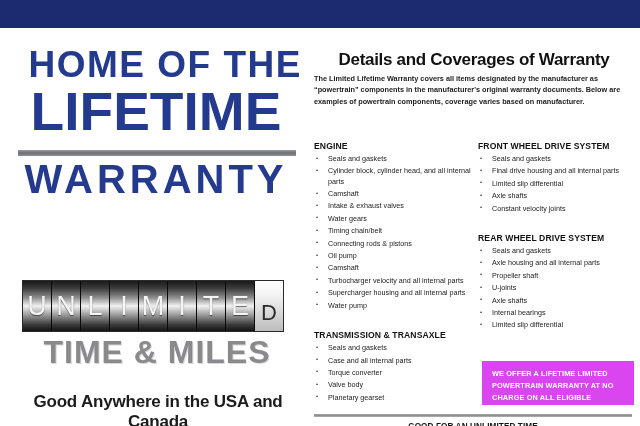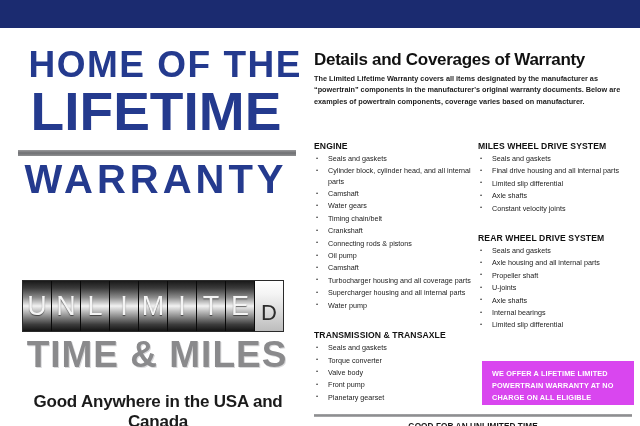--- a/index.html
+++ b/index.html
@@ -78,38 +78,39 @@
   .odo-cell.light span{
     color:#2c2c2c;
     text-shadow:none;
     font-size:22px;
     position:relative;top:7px;
   }
 
   .time-miles{
     position:absolute;left:12px;top:306px;width:290px;
     text-align:center;
-    font-size:37px;font-weight:bold;letter-spacing:1px;
+    font-size:32px;font-weight:bold;letter-spacing:1px;
     color:#8a8a8c;
     text-shadow:1px 1px 0 #d9d9db;
   }
   .good-anywhere{
     position:absolute;left:12px;top:364px;width:292px;
     text-align:center;
     font-size:17px;font-weight:bold;letter-spacing:-0.2px;
     color:#1b1b1b;
   }
 
   
   .right-panel{position:absolute;left:306px;top:28px;width:334px;height:398px;}
 
   .details-title{
     position:absolute;left:8px;top:22px;width:320px;
     font-size:17px;font-weight:bold;letter-spacing:-0.3px;
     color:#111;
+    text-align:center;
   }
   .details-intro{
     position:absolute;left:8px;top:45px;width:318px;
     font-size:7.3px;line-height:1.55;color:#222;font-weight:bold;
   }
 
   .col-left{position:absolute;left:8px;top:113px;width:160px;}
   .col-right{position:absolute;left:172px;top:113px;width:158px;}
 
   .sec-head{
@@ -203,46 +204,46 @@
   <div class="right-panel">
     <div class="details-title">Details and Coverages of Warranty</div>
     <div class="details-intro">The Limited Lifetime Warranty covers all items designated by the manufacturer as “powertrain” components in the manufacturer's original warranty documents. Below are examples of powertrain components, coverage varies based on manufacturer.</div>
 
     <div class="col-left">
       <div class="sec-head">ENGINE</div>
       <ul class="items">
         <li>Seals and gaskets</li>
         <li>Cylinder block, cylinder head, and all internal parts</li>
         <li>Camshaft</li>
+        <li>Intake &amp; exhaust valves</li>
         <li>Water gears</li>
         <li>Timing chain/belt</li>
-        <li>Crankshaft</li>
         <li>Connecting rods &amp; pistons</li>
         <li>Oil pump</li>
         <li>Camshaft</li>
-        <li>Turbocharger housing and all coverage parts</li>
+        <li>Turbocharger velocity and all internal parts</li>
         <li>Supercharger housing and all internal parts</li>
         <li>Water pump</li>
       </ul>
 
       <div class="sec-gap"></div>
 
       <div class="sec-head">TRANSMISSION &amp; TRANSAXLE</div>
       <ul class="items">
         <li>Seals and gaskets</li>
+        <li>Case and all internal parts</li>
         <li>Torque converter</li>
         <li>Valve body</li>
-        <li>Front pump</li>
         <li>Planetary gearset</li>
 
       </ul>
     </div>
 
     <div class="col-right">
-      <div class="sec-head">MILES WHEEL DRIVE SYSTEM</div>
+      <div class="sec-head">FRONT WHEEL DRIVE SYSTEM</div>
       <ul class="items">
         <li>Seals and gaskets</li>
         <li>Final drive housing and all internal parts</li>
         <li>Limited slip differential</li>
         <li>Axle shafts</li>
         <li>Constant velocity joints</li>
       </ul>
 
       <div class="sec-gap"></div>
 

